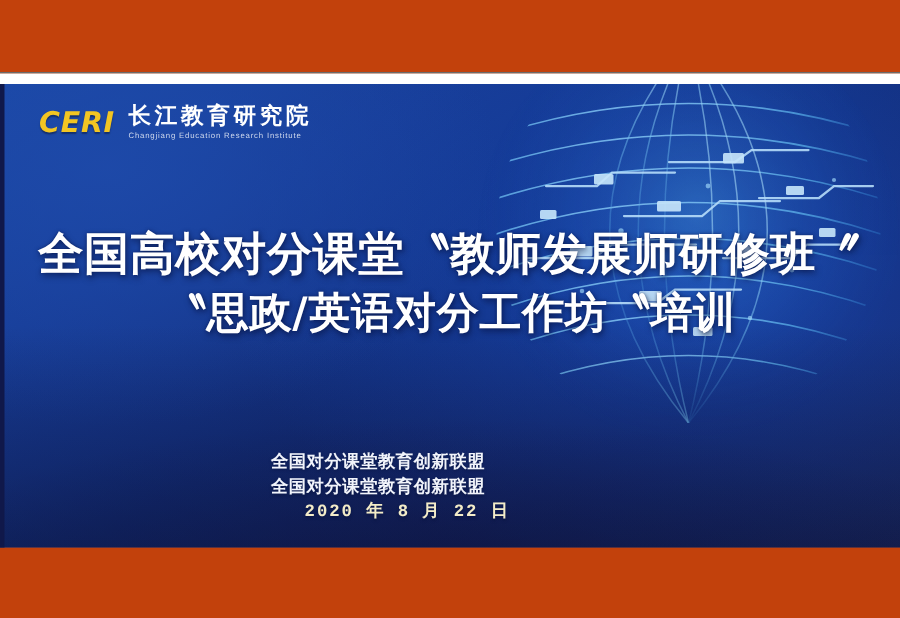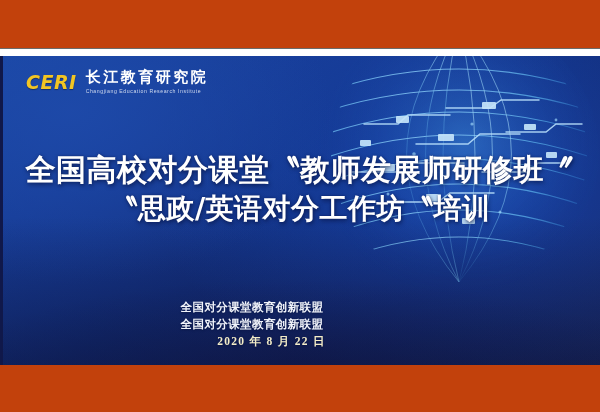--- a/index.html
+++ b/index.html
@@ -163,21 +163,21 @@
     font-family: "DejaVu Sans", sans-serif;
     font-size: 11.5px;
     font-weight: 700;
     color: #f1f4fb;
     line-height: 1.48;
     letter-spacing: 0.4px;
     white-space: nowrap;
     text-shadow: 0 1px 2px rgba(6,14,52,0.55);
   }
   .footer-date {
-    font-family: Liberation Serif, serif;
+    font-family: Liberation Mono, monospace;
     font-size: 11.5px;
     font-weight: 700;
     color: #f3ecc8;
     line-height: 1.48;
     letter-spacing: 1.3px;
     white-space: nowrap;
     text-shadow: 0 1px 2px rgba(6,14,52,0.55);
     padding-left: 39px;
   }
 </style>

